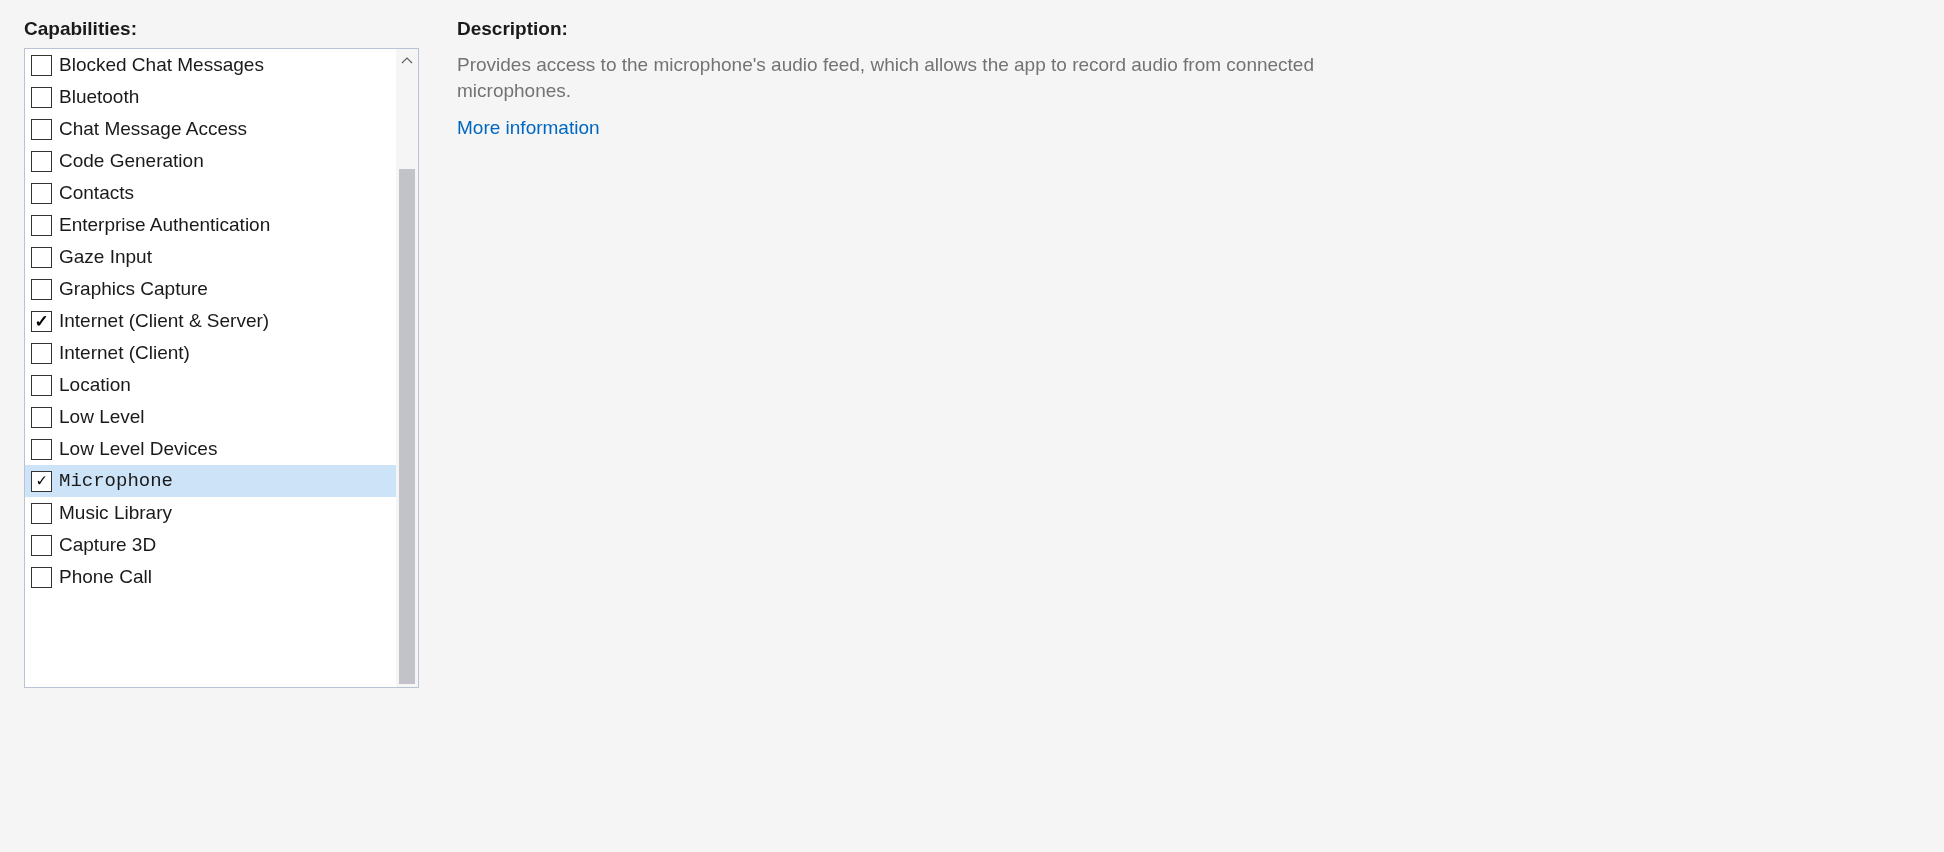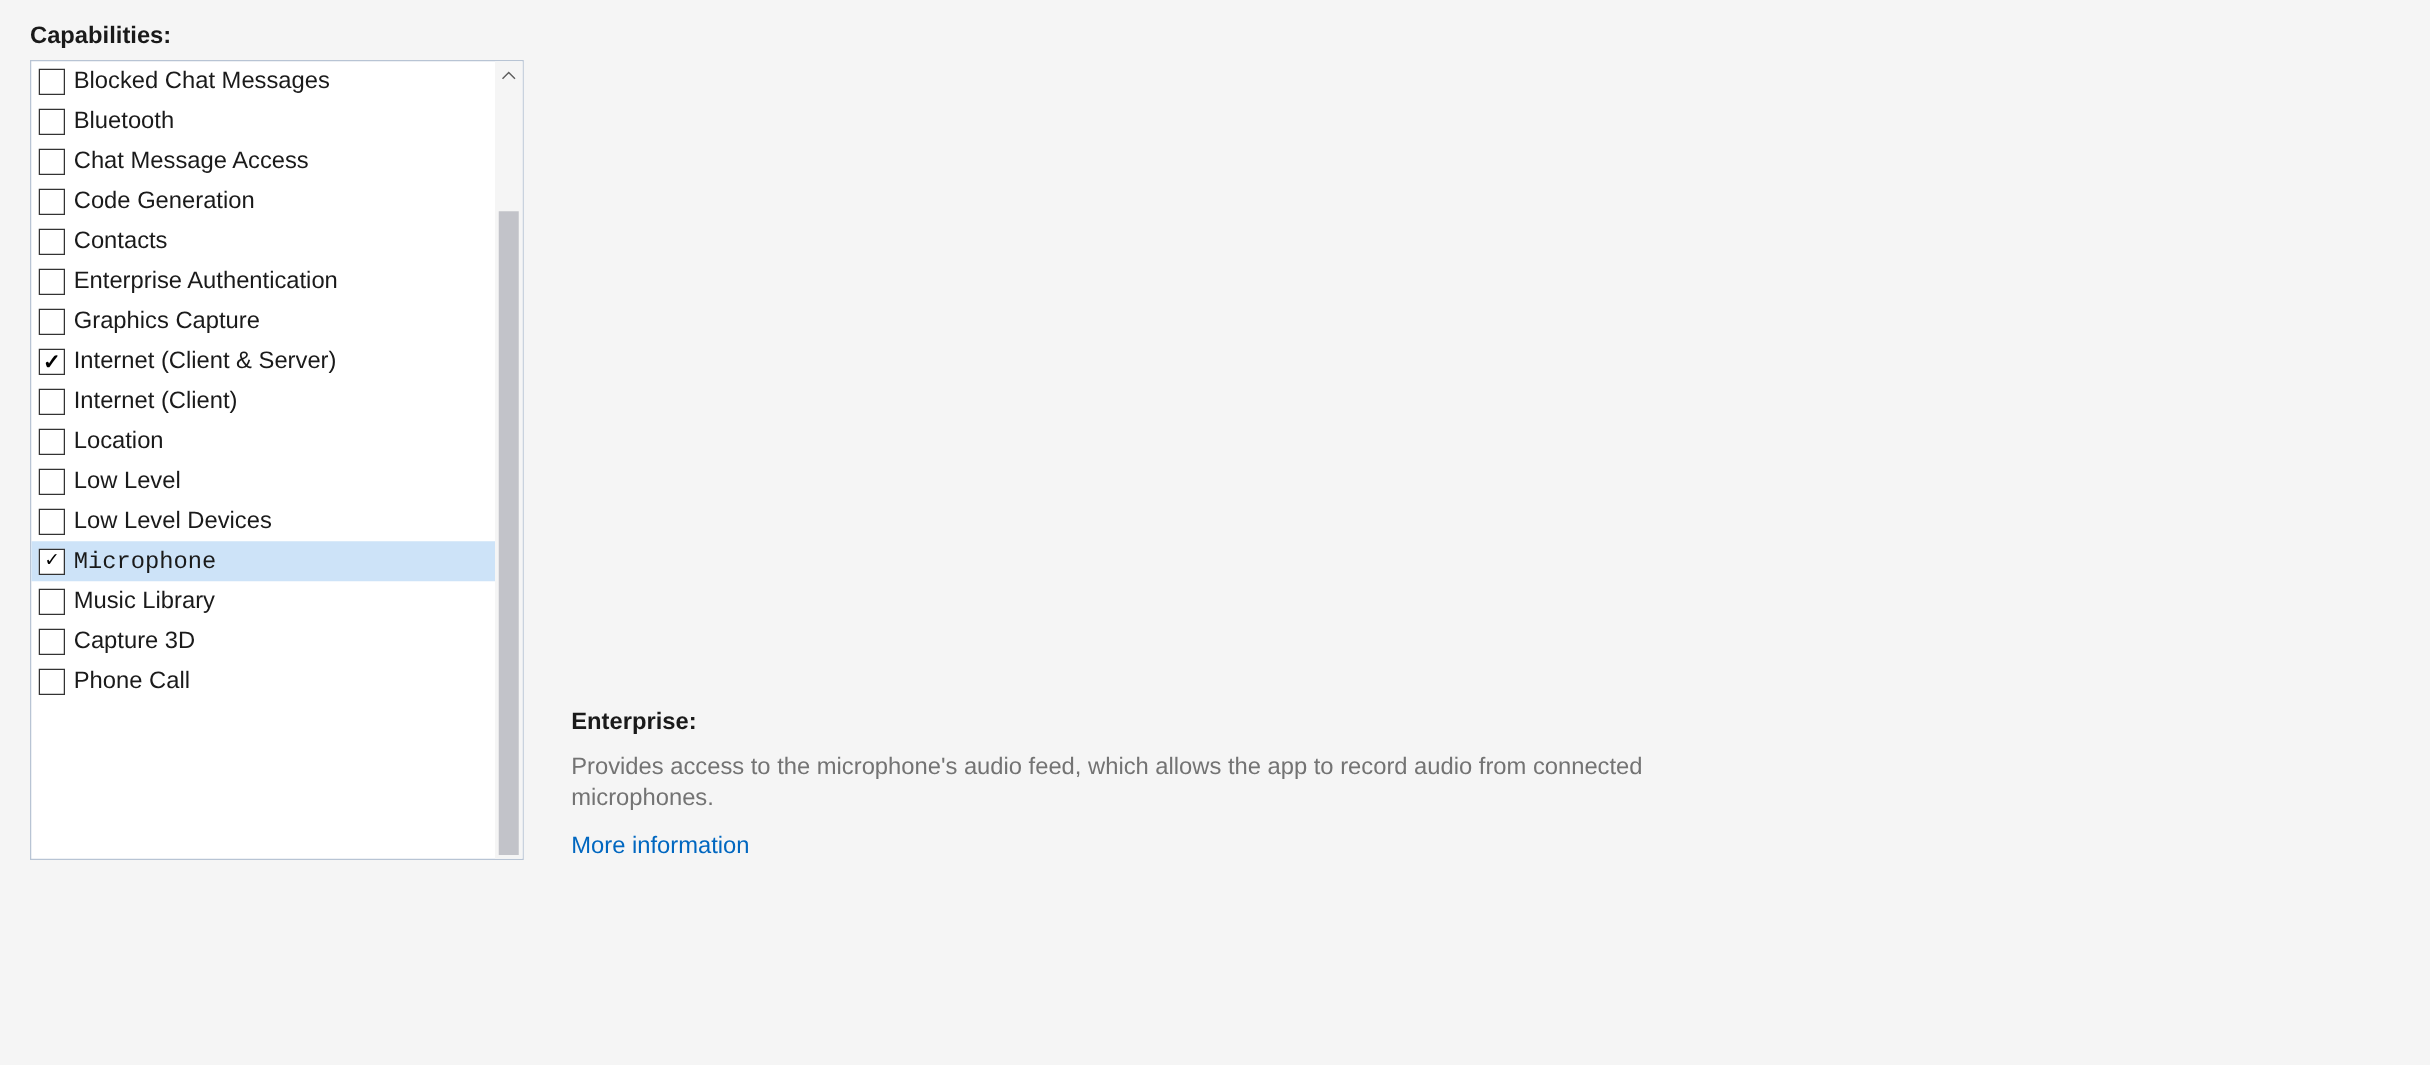--- a/index.html
+++ b/index.html
@@ -10,21 +10,20 @@
     body {
       font-family: "Segoe UI", Tahoma, Geneva, sans-serif;
       background: #f5f5f5;
       padding: 18px 24px;
       font-size: 19px;
       color: #1a1a1a;
     }
     .container {
       display: flex;
       gap: 38px;
-      align-items: flex-end;
     }
     .left-panel {
       width: 395px;
       flex-shrink: 0;
     }
     .right-panel {
       flex: 1;
     }
     .section-label {
       font-weight: 700;
@@ -142,20 +141,24 @@
             <div class="checkbox"></div>
             <span class="item-label">Code Generation</span>
           </div>
           <div class="list-item">
             <div class="checkbox"></div>
             <span class="item-label">Contacts</span>
           </div>
           <div class="list-item">
             <div class="checkbox"></div>
             <span class="item-label">Enterprise Authentication</span>
+          </div>
+          <div class="list-item">
+            <div class="checkbox"></div>
+            <span class="item-label">Gaze Input</span>
           </div>
           <div class="list-item">
             <div class="checkbox"></div>
             <span class="item-label">Graphics Capture</span>
           </div>
           <div class="list-item">
             <div class="checkbox checked"></div>
             <span class="item-label">Internet (Client &amp; Server)</span>
           </div>
           <div class="list-item">
@@ -195,17 +198,17 @@
         <div class="scroll-arrow-up">
           <svg viewBox="0 0 12 8">
               <path d="M1 7 L6 2 L11 7" fill="none" stroke="#606060" stroke-width="1.2"></path>
             </svg>
         </div>
         <div class="scroll-thumb"></div>
       </div>
     </div>
   </div>
   <div class="right-panel">
-    <div class="section-label">Enterprise:</div>
+    <div class="section-label">Description:</div>
     <div class="description-text">Provides access to the microphone's audio feed, which allows the app to record audio from connected microphones.</div>
     <a class="more-info-link">More information</a>
   </div>
 </div>
 
 </body></html>

